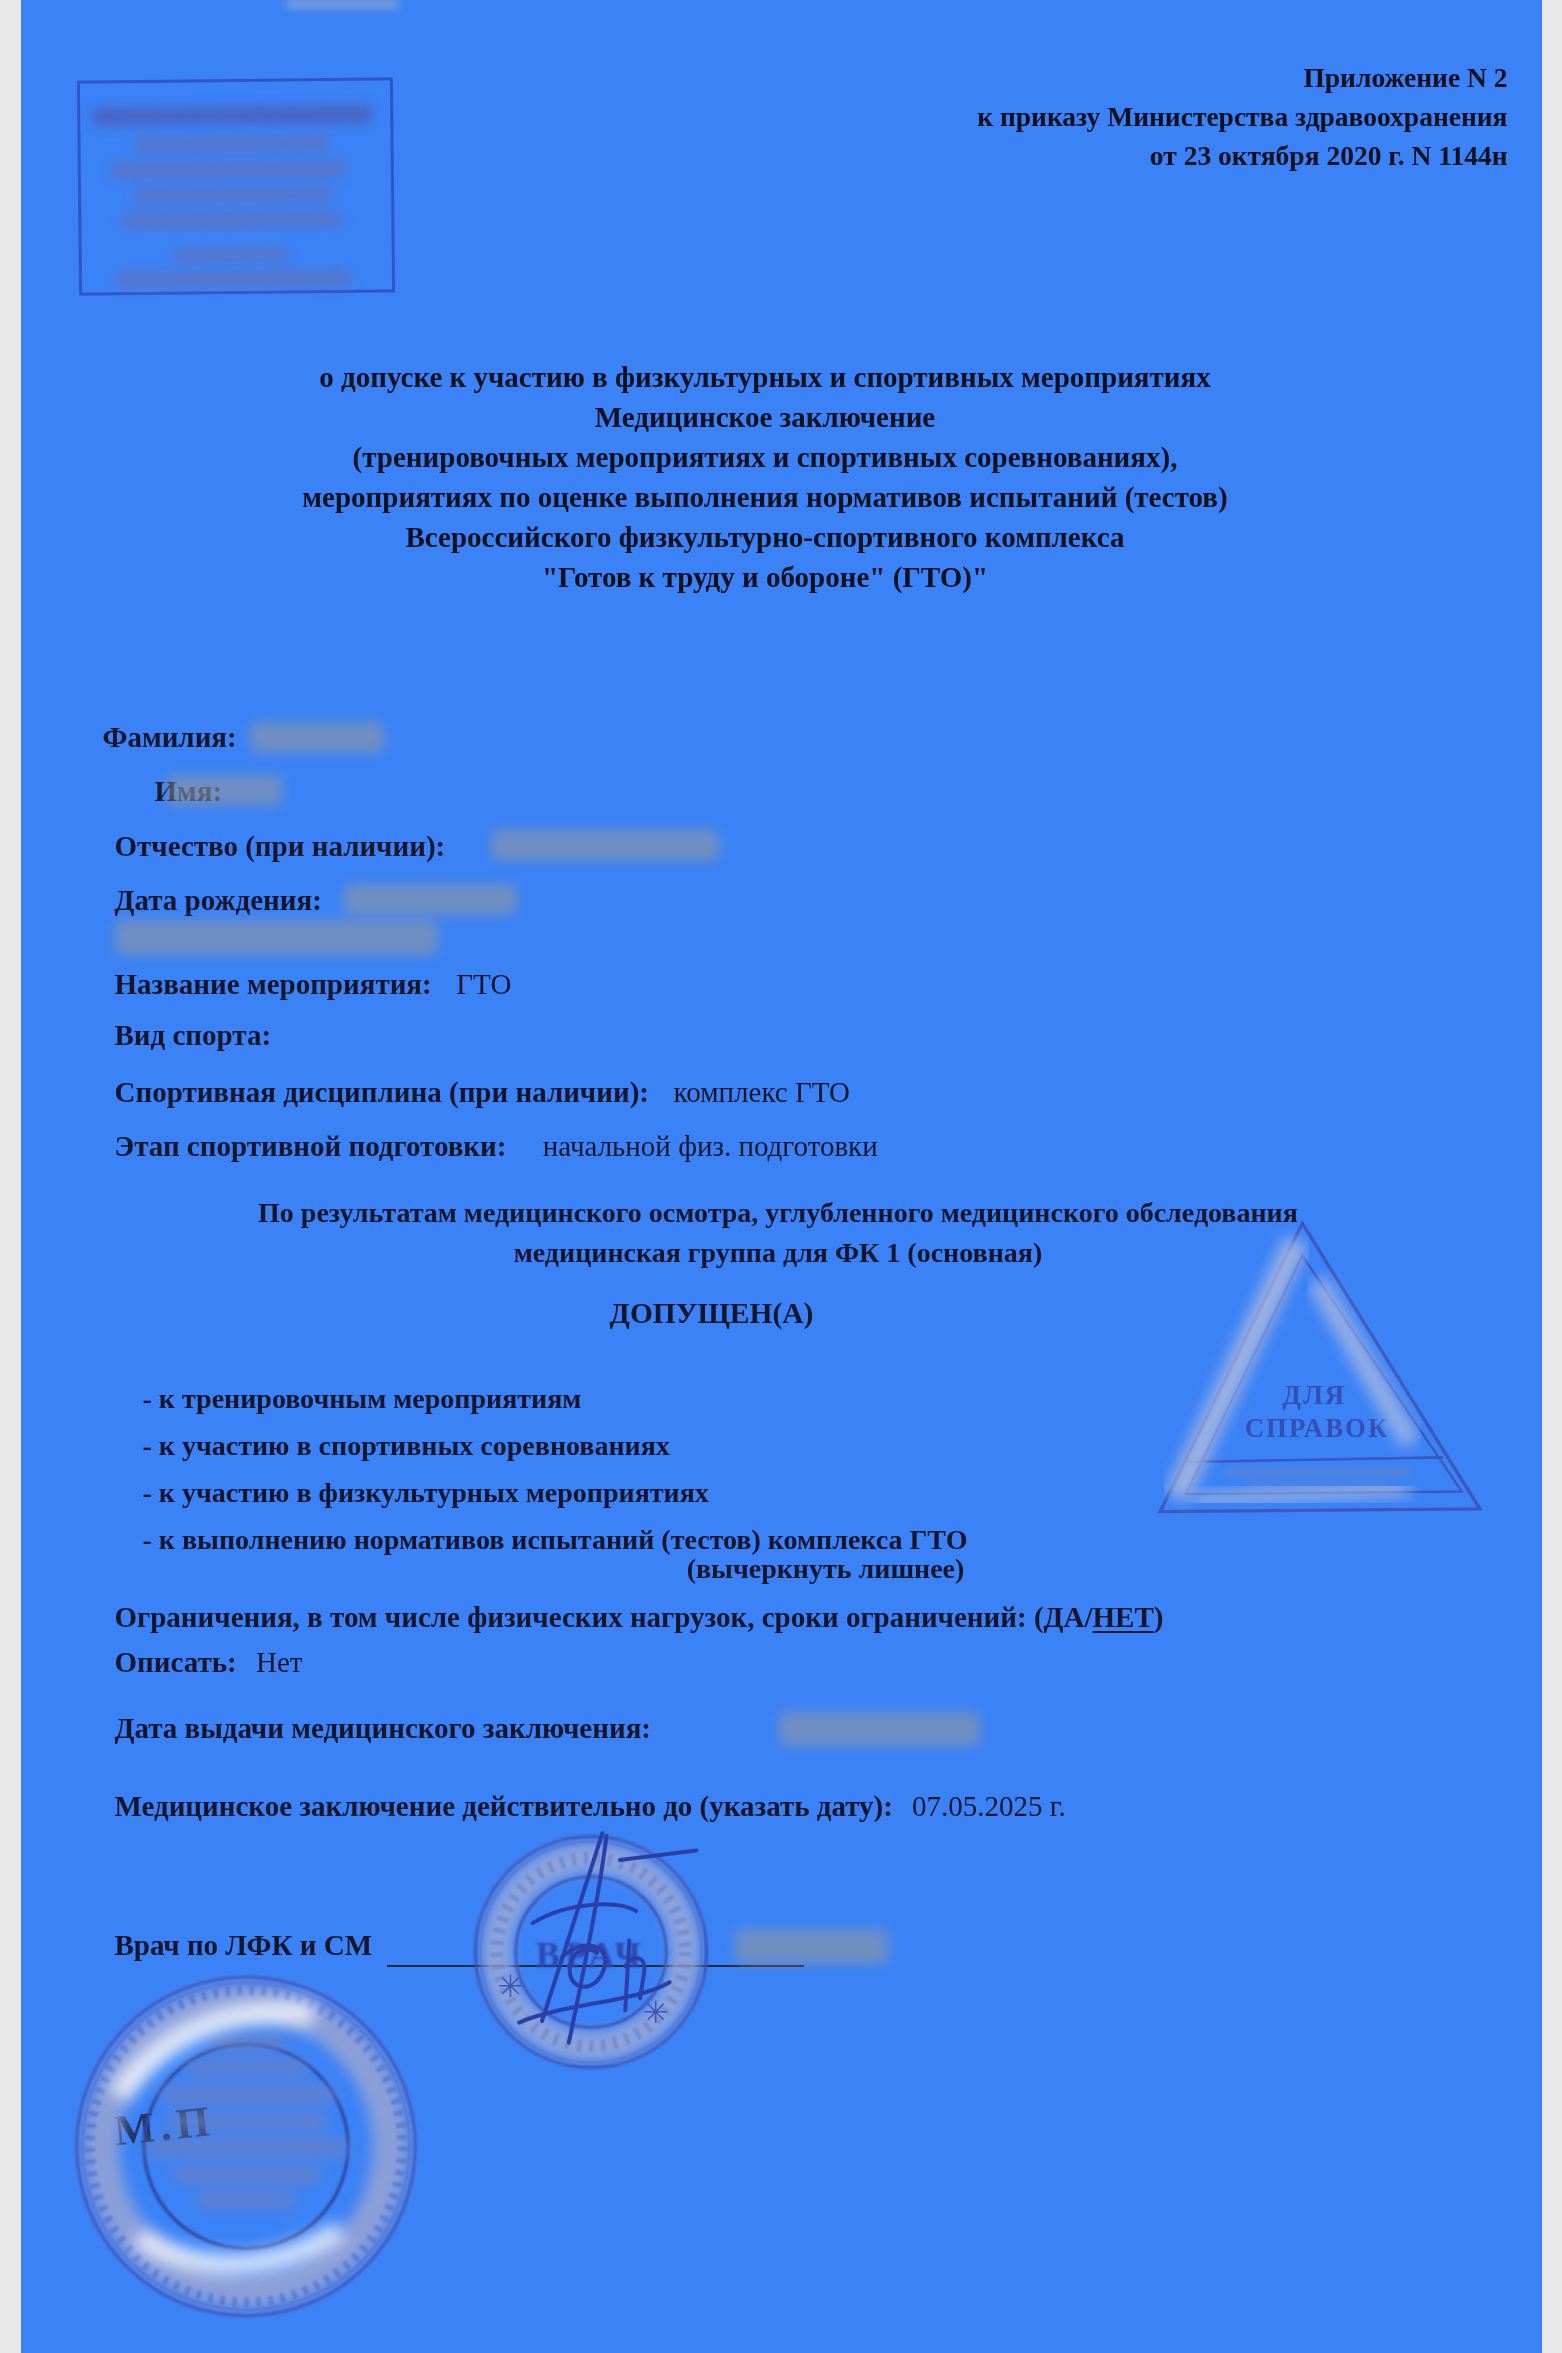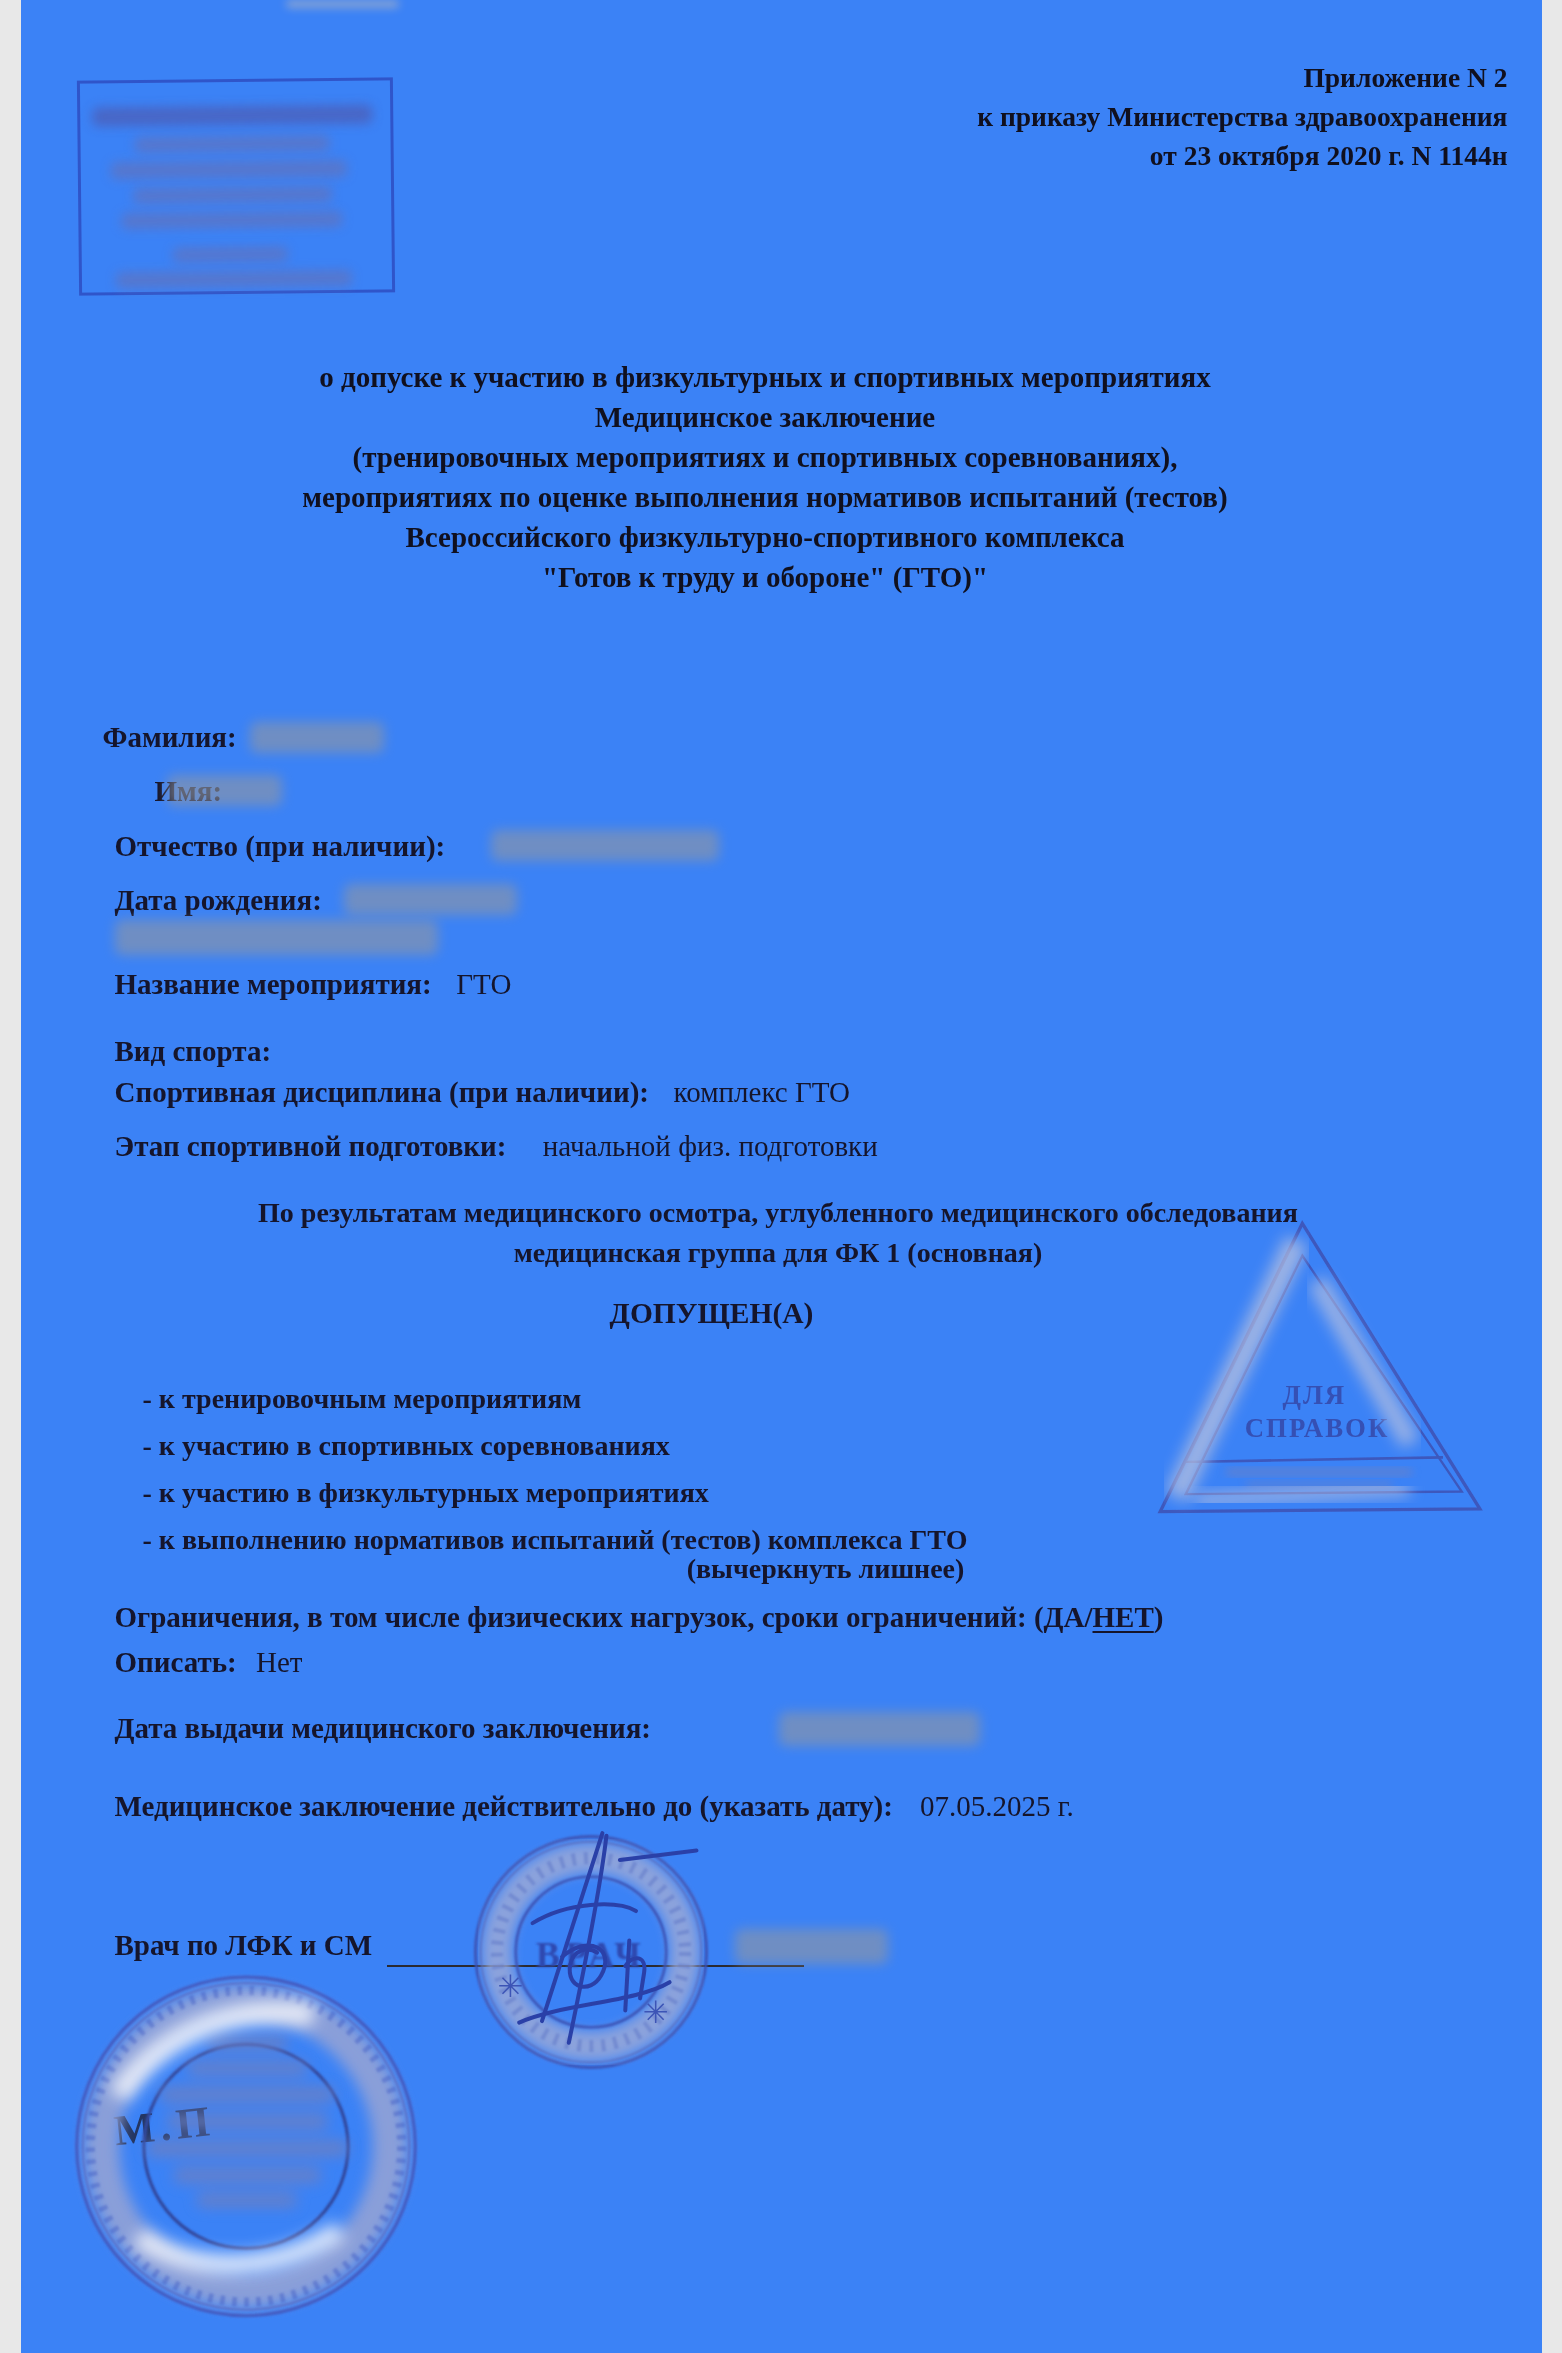--- a/index.html
+++ b/index.html
@@ -95,21 +95,21 @@
   </div>
   <div class="blob gray" style="left:323px;top:884px;width:173px;height:31px;"></div>
 
   <div class="blob gray" style="left:94px;top:920px;width:323px;height:35px;"></div>
 
   <div class="abs fs" style="left:94px;top:967px;">
     <span class="b">Название мероприятия:</span>
     <span class="val" style="margin-left:17.4px;margin-top:44px;">ГТО</span>
   </div>
 
-  <div class="abs fs" style="left:94px;top:1018px;margin-top:16px;">
+  <div class="abs fs" style="left:94px;top:1018px;">
     <span class="b">Вид спорта:</span>
   </div>
 
   <div class="abs fs" style="left:94px;top:1075px;">
     <span class="b">Спортивная дисциплина (при наличии):</span>
     <span class="val" style="margin-left:17.4px;">комплекс ГТО</span>
   </div>
 
   <div class="abs fs" style="left:94px;top:1129px;">
     <span class="b">Этап спортивной подготовки:</span>
@@ -163,21 +163,21 @@
     <span class="val" style="margin-left:12px;">Нет</span>
   </div>
 
   <div class="abs fs" style="left:94px;top:1711px;">
     <span class="b">Дата выдачи медицинского заключения:</span>
   </div>
   <div class="blob gray" style="left:758px;top:1712px;width:201px;height:34px;"></div>
 
   <div class="abs fs" style="left:94px;top:1789px;">
     <span class="b">Медицинское заключение действительно до (указать дату):</span>
-    <span class="val" style="margin-left:20px;text-align:right;">07.05.2025 г.</span>
+    <span class="val" style="margin-left:12px;text-align:right;">07.05.2025 г.</span>
   </div>
 
   <div class="abs fs" style="left:94px;top:1928px;">
     <span class="b">Врач по ЛФК и СМ</span>
   </div>
   <div class="sigline"></div>
   <div class="blob gray" style="left:714px;top:1929px;width:153px;height:35px;"></div>
 
   <div class="mp">М.П</div>
 

